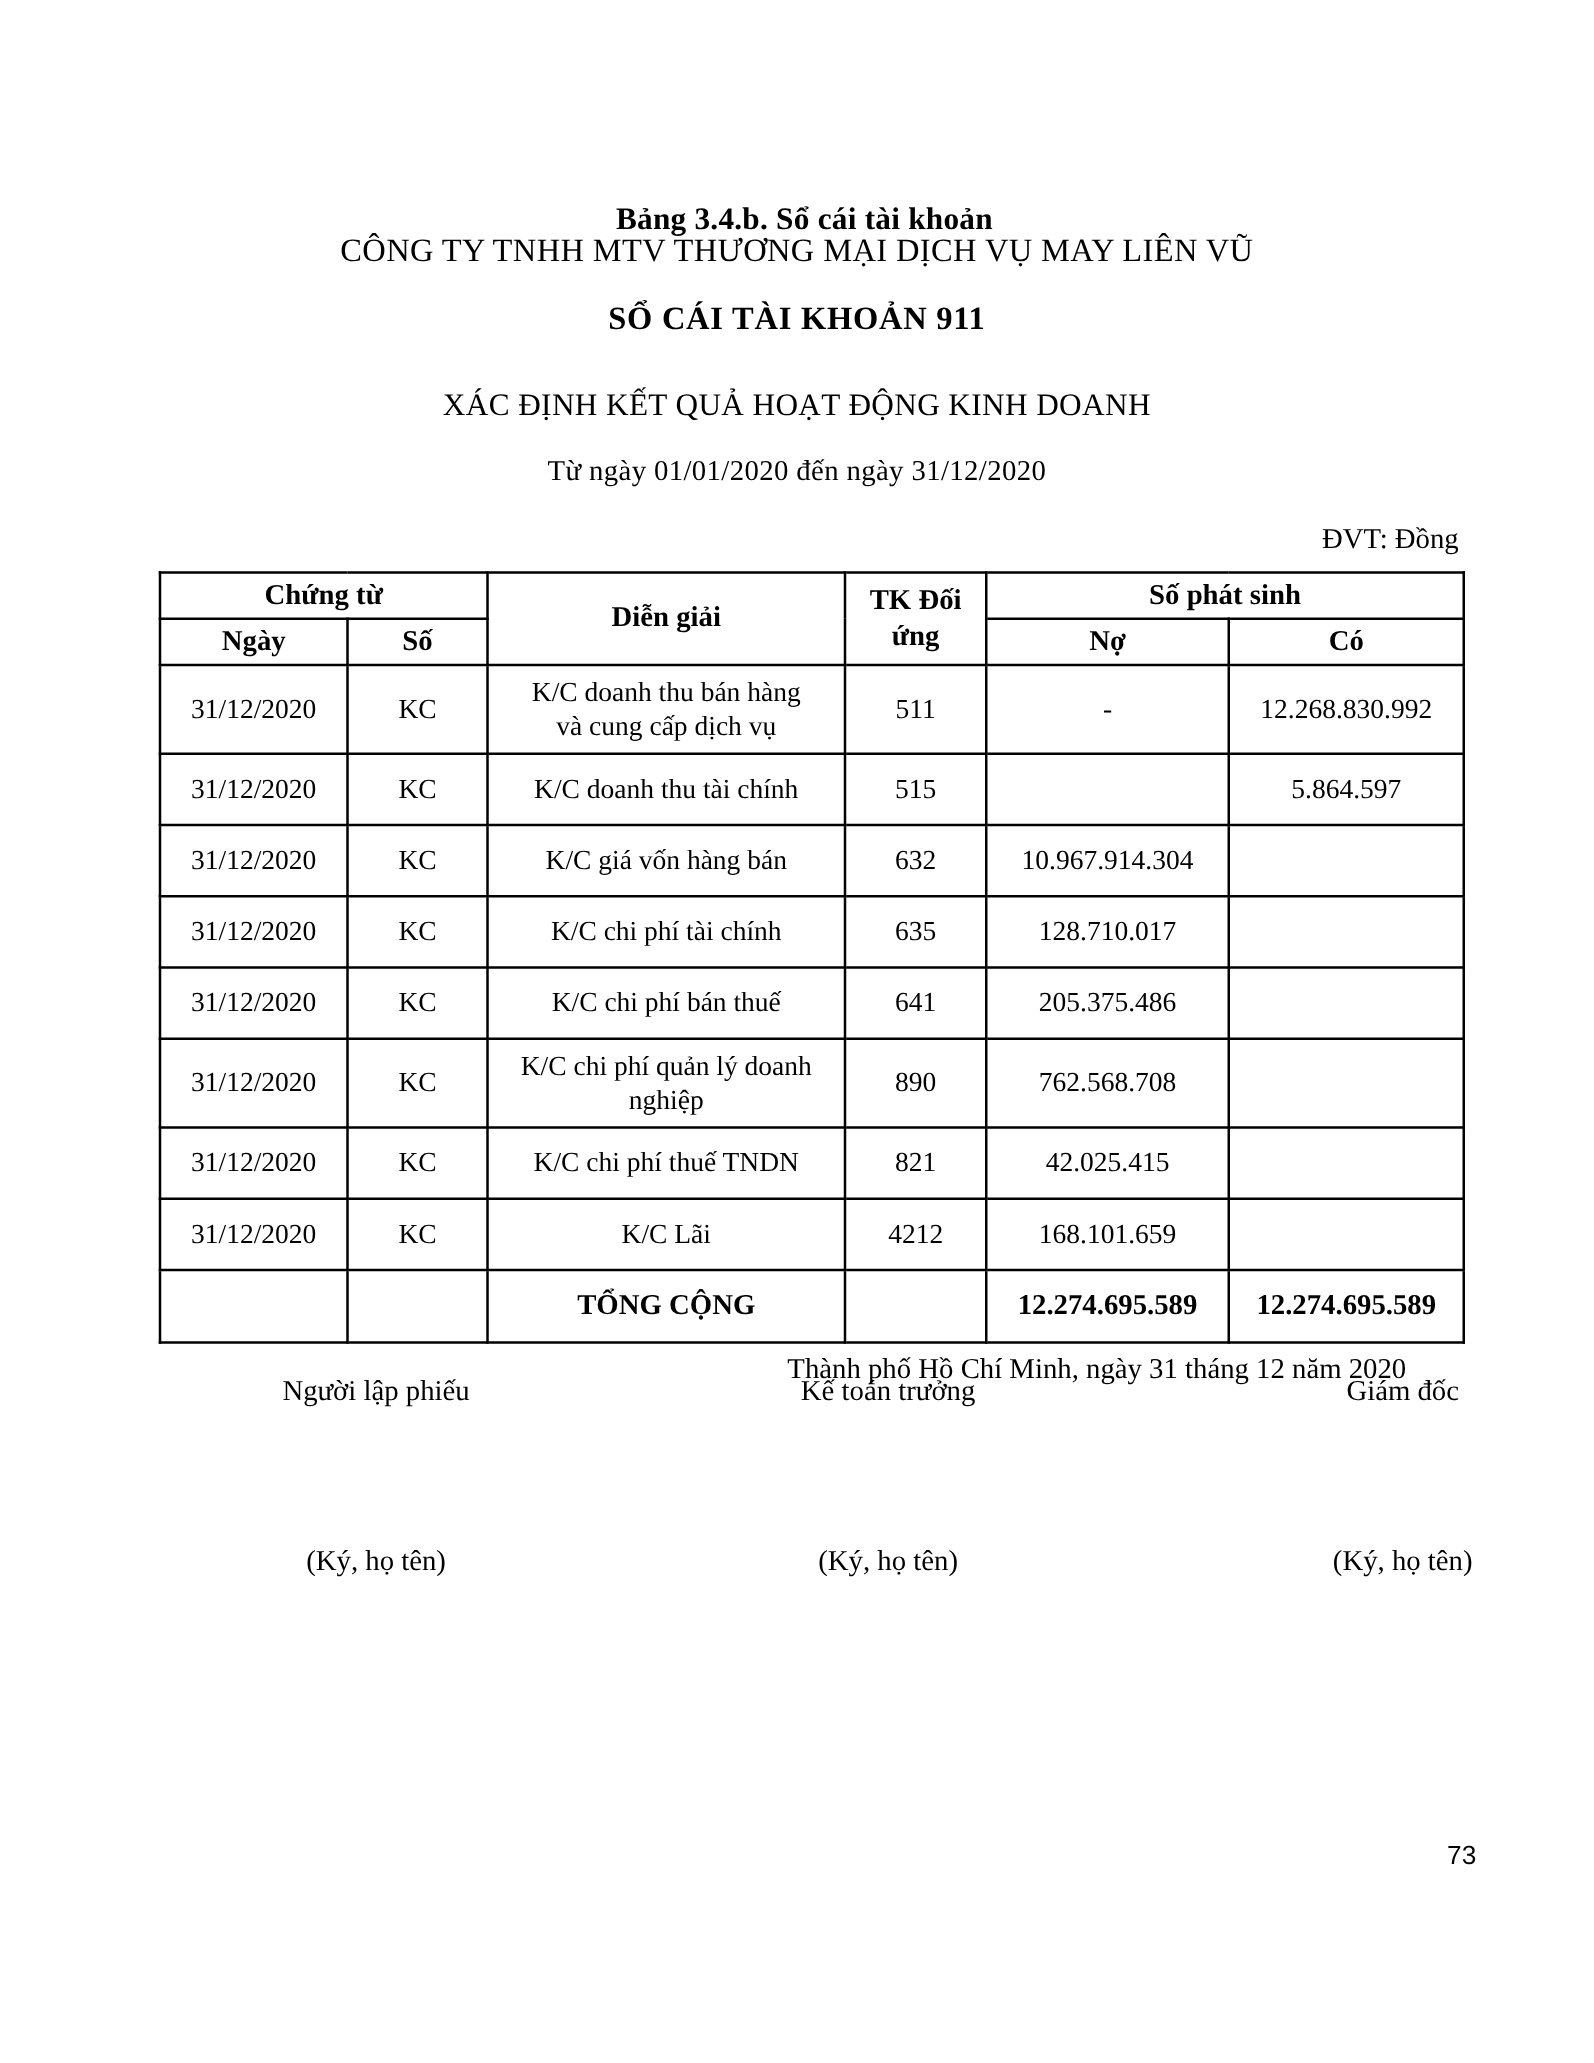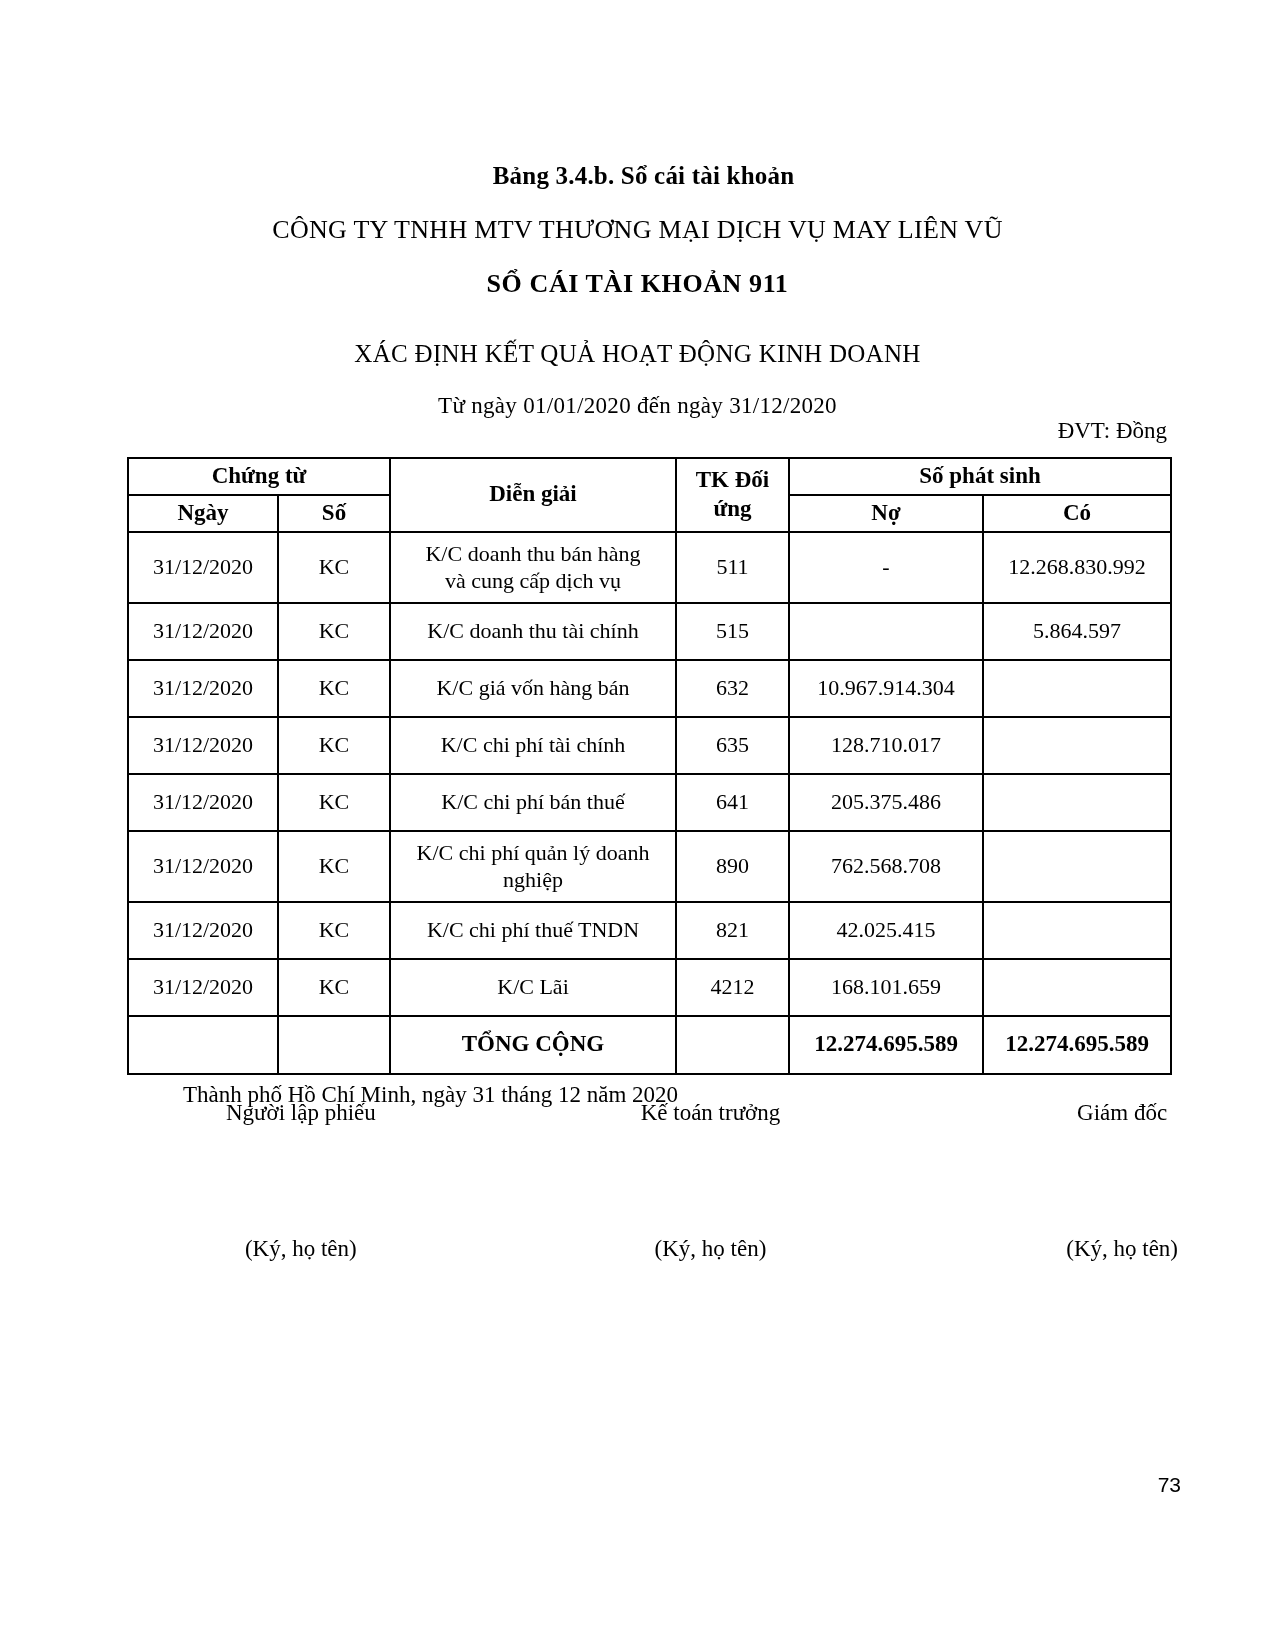--- a/index.html
+++ b/index.html
@@ -29,21 +29,20 @@
   }
   .caption {
     font-size: 25px;
     font-weight: bold;
     letter-spacing: 0.2px;
     margin-top: 163px;
     padding-left: 12px;
   }
   .company {
     font-size: 26px;
-    margin-top: 29px;
     letter-spacing: 0.3px;
   }
   .ledger-title {
     font-size: 26px;
     font-weight: bold;
     margin-top: 28px;
     letter-spacing: 0.6px;
   }
   .subtitle {
     font-size: 25px;
@@ -101,23 +100,23 @@
     height: 50px;
     font-weight: bold;
     font-size: 23px;
   }
   .desc2 { line-height: 1.3; }
 
   
   .place-date {
     position: absolute;
     top: 1082px;
-    left: 8px;
+    left: 18px;
     width: 1107px;
-    text-align: left;
+    text-align: right;
     font-size: 23px;
     padding-left: 175px;
     box-sizing: border-box;
   }
   .sign-row {
     position: absolute;
     left: 127px;
     width: 1043px;
     display: flex;
     font-size: 23px;

